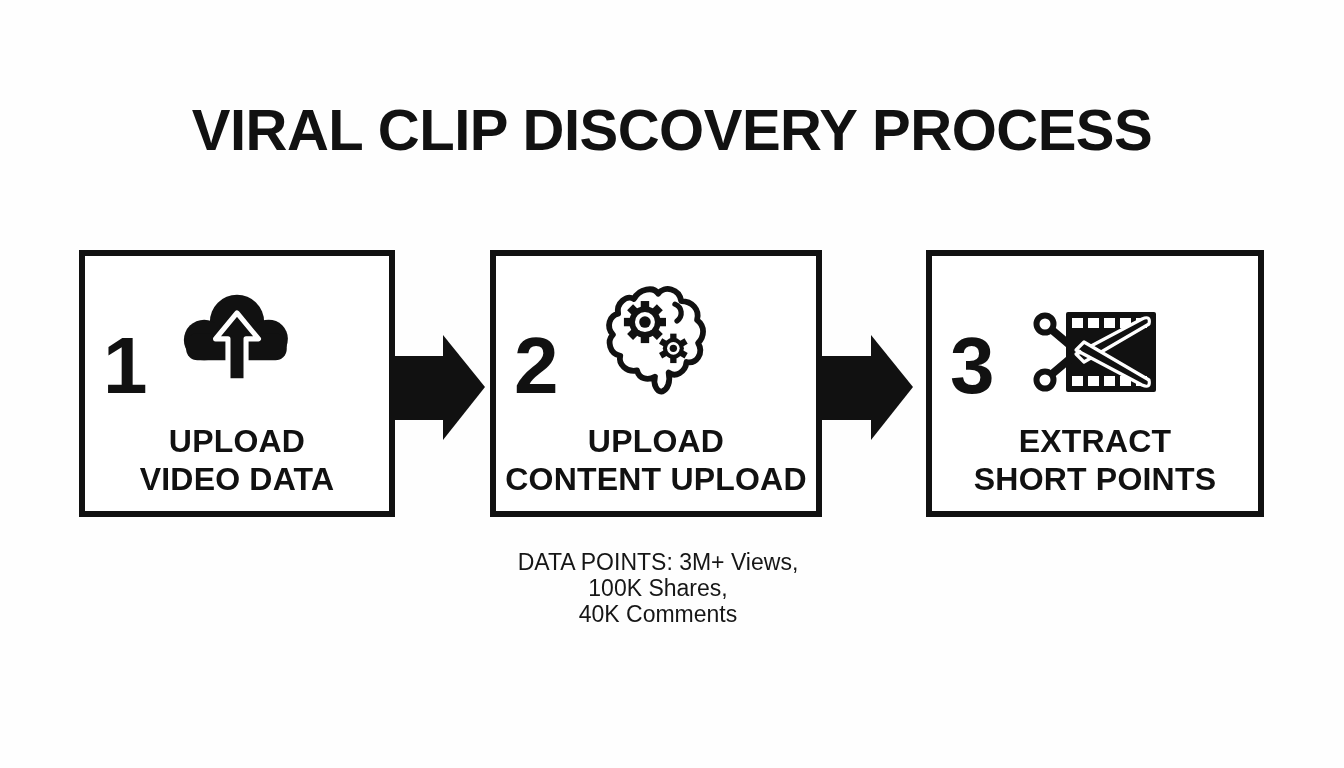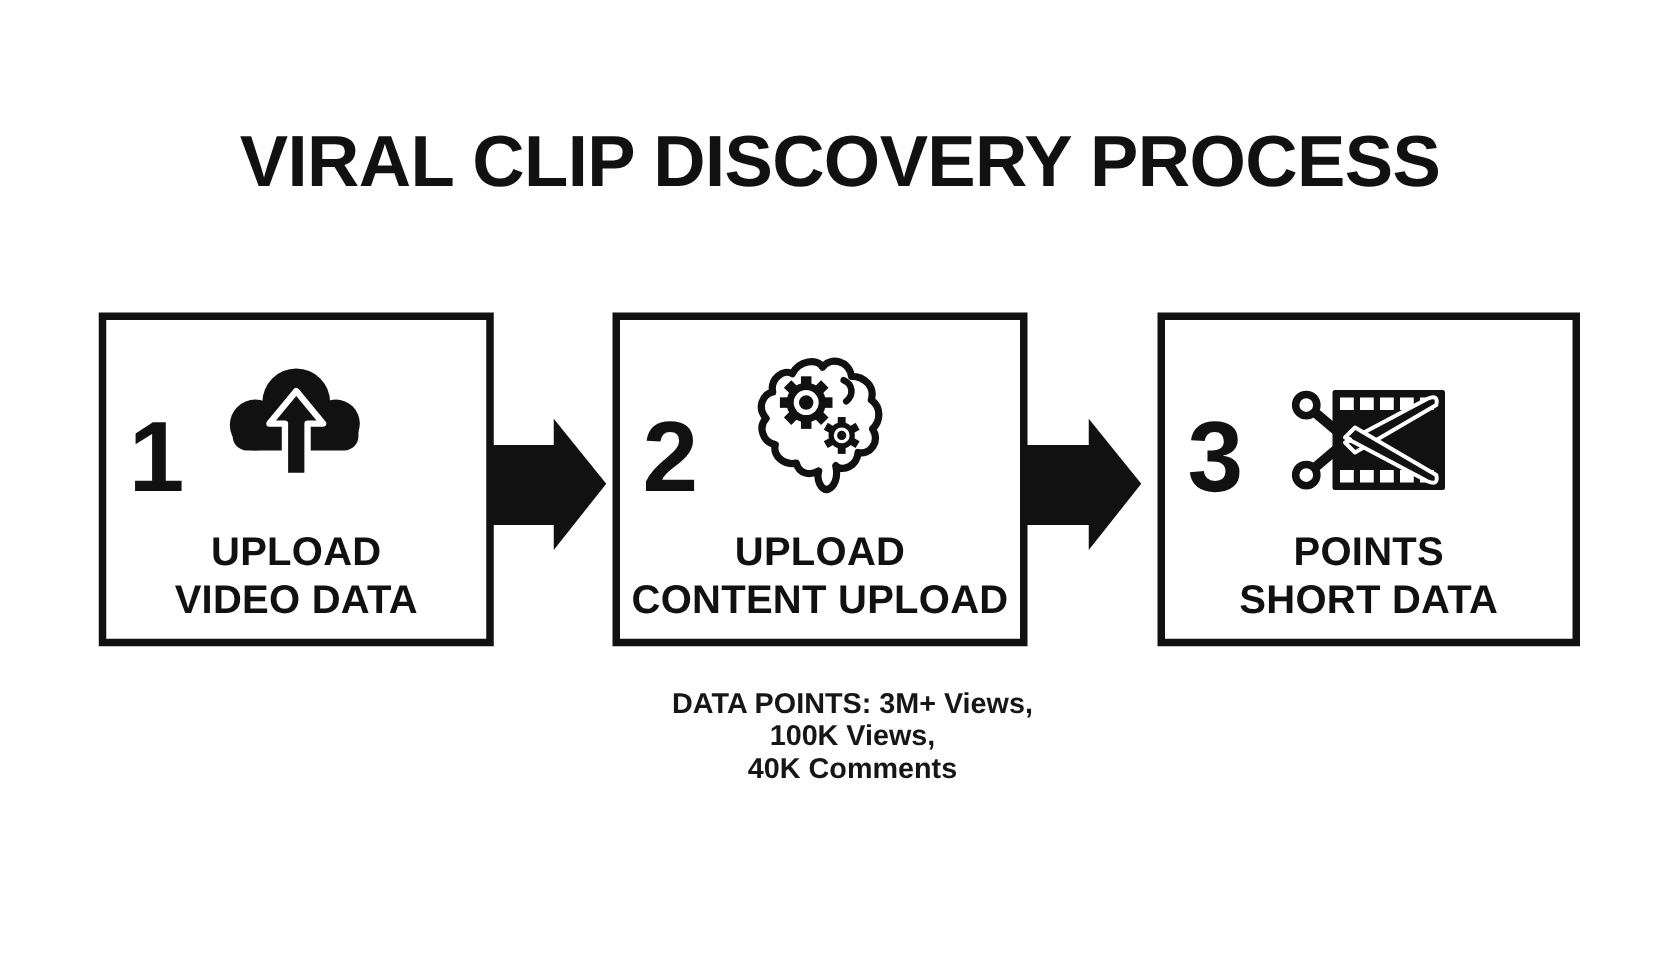--- a/index.html
+++ b/index.html
@@ -70,26 +70,26 @@
   }
   .flow-arrow {
     position: absolute;
     top: 335px;
   }
   .flow-arrow.a1 { left: 393px; }
   .flow-arrow.a2 { left: 820px; }
 
   .data-annotation {
     position: absolute;
-    left: 516px;
+    left: 492px;
     width: 332px;
     top: 549px;
     text-align: center;
     font-size: 23px;
-    font-weight: 700;
+    font-weight: 400;
     line-height: 26px;
     color: #161616;
     white-space: nowrap;
   }
 </style>
 </head>
 <body>
 
 <div class="canvas">
 
@@ -195,24 +195,24 @@
         <line x1="46" y1="50" x2="20" y2="72" stroke="#111" stroke-width="8" stroke-linecap="round"></line>
         <circle cx="13" cy="22" r="8.5" fill="#fff" stroke="#111" stroke-width="6"></circle>
         <circle cx="13" cy="78" r="8.5" fill="#fff" stroke="#111" stroke-width="6"></circle>
 
         <path d="M44 52 L110 17 Q119 13 117 22 L52 60 Z" fill="#111" stroke="#fff" stroke-width="3.2" stroke-linejoin="round"></path>
         <path d="M44 48 L110 83 Q119 87 117 78 L52 40 Z" fill="#111" stroke="#fff" stroke-width="3.2" stroke-linejoin="round"></path>
         <circle cx="47" cy="50" r="2.6" fill="#fff"></circle>
       </svg>
     </span>
     <div class="step-label">
-      <div>POINTS</div>
-      <div>SHORT DATA</div>
+      <div>EXTRACT</div>
+      <div>SHORT POINTS</div>
     </div>
   </div>
 
   <div class="data-annotation">
     <div>DATA POINTS: 3M+ Views,</div>
-    <div>100K Views,</div>
+    <div>100K Shares,</div>
     <div>40K Comments</div>
   </div>
 
 </div>
 
 </body></html>

